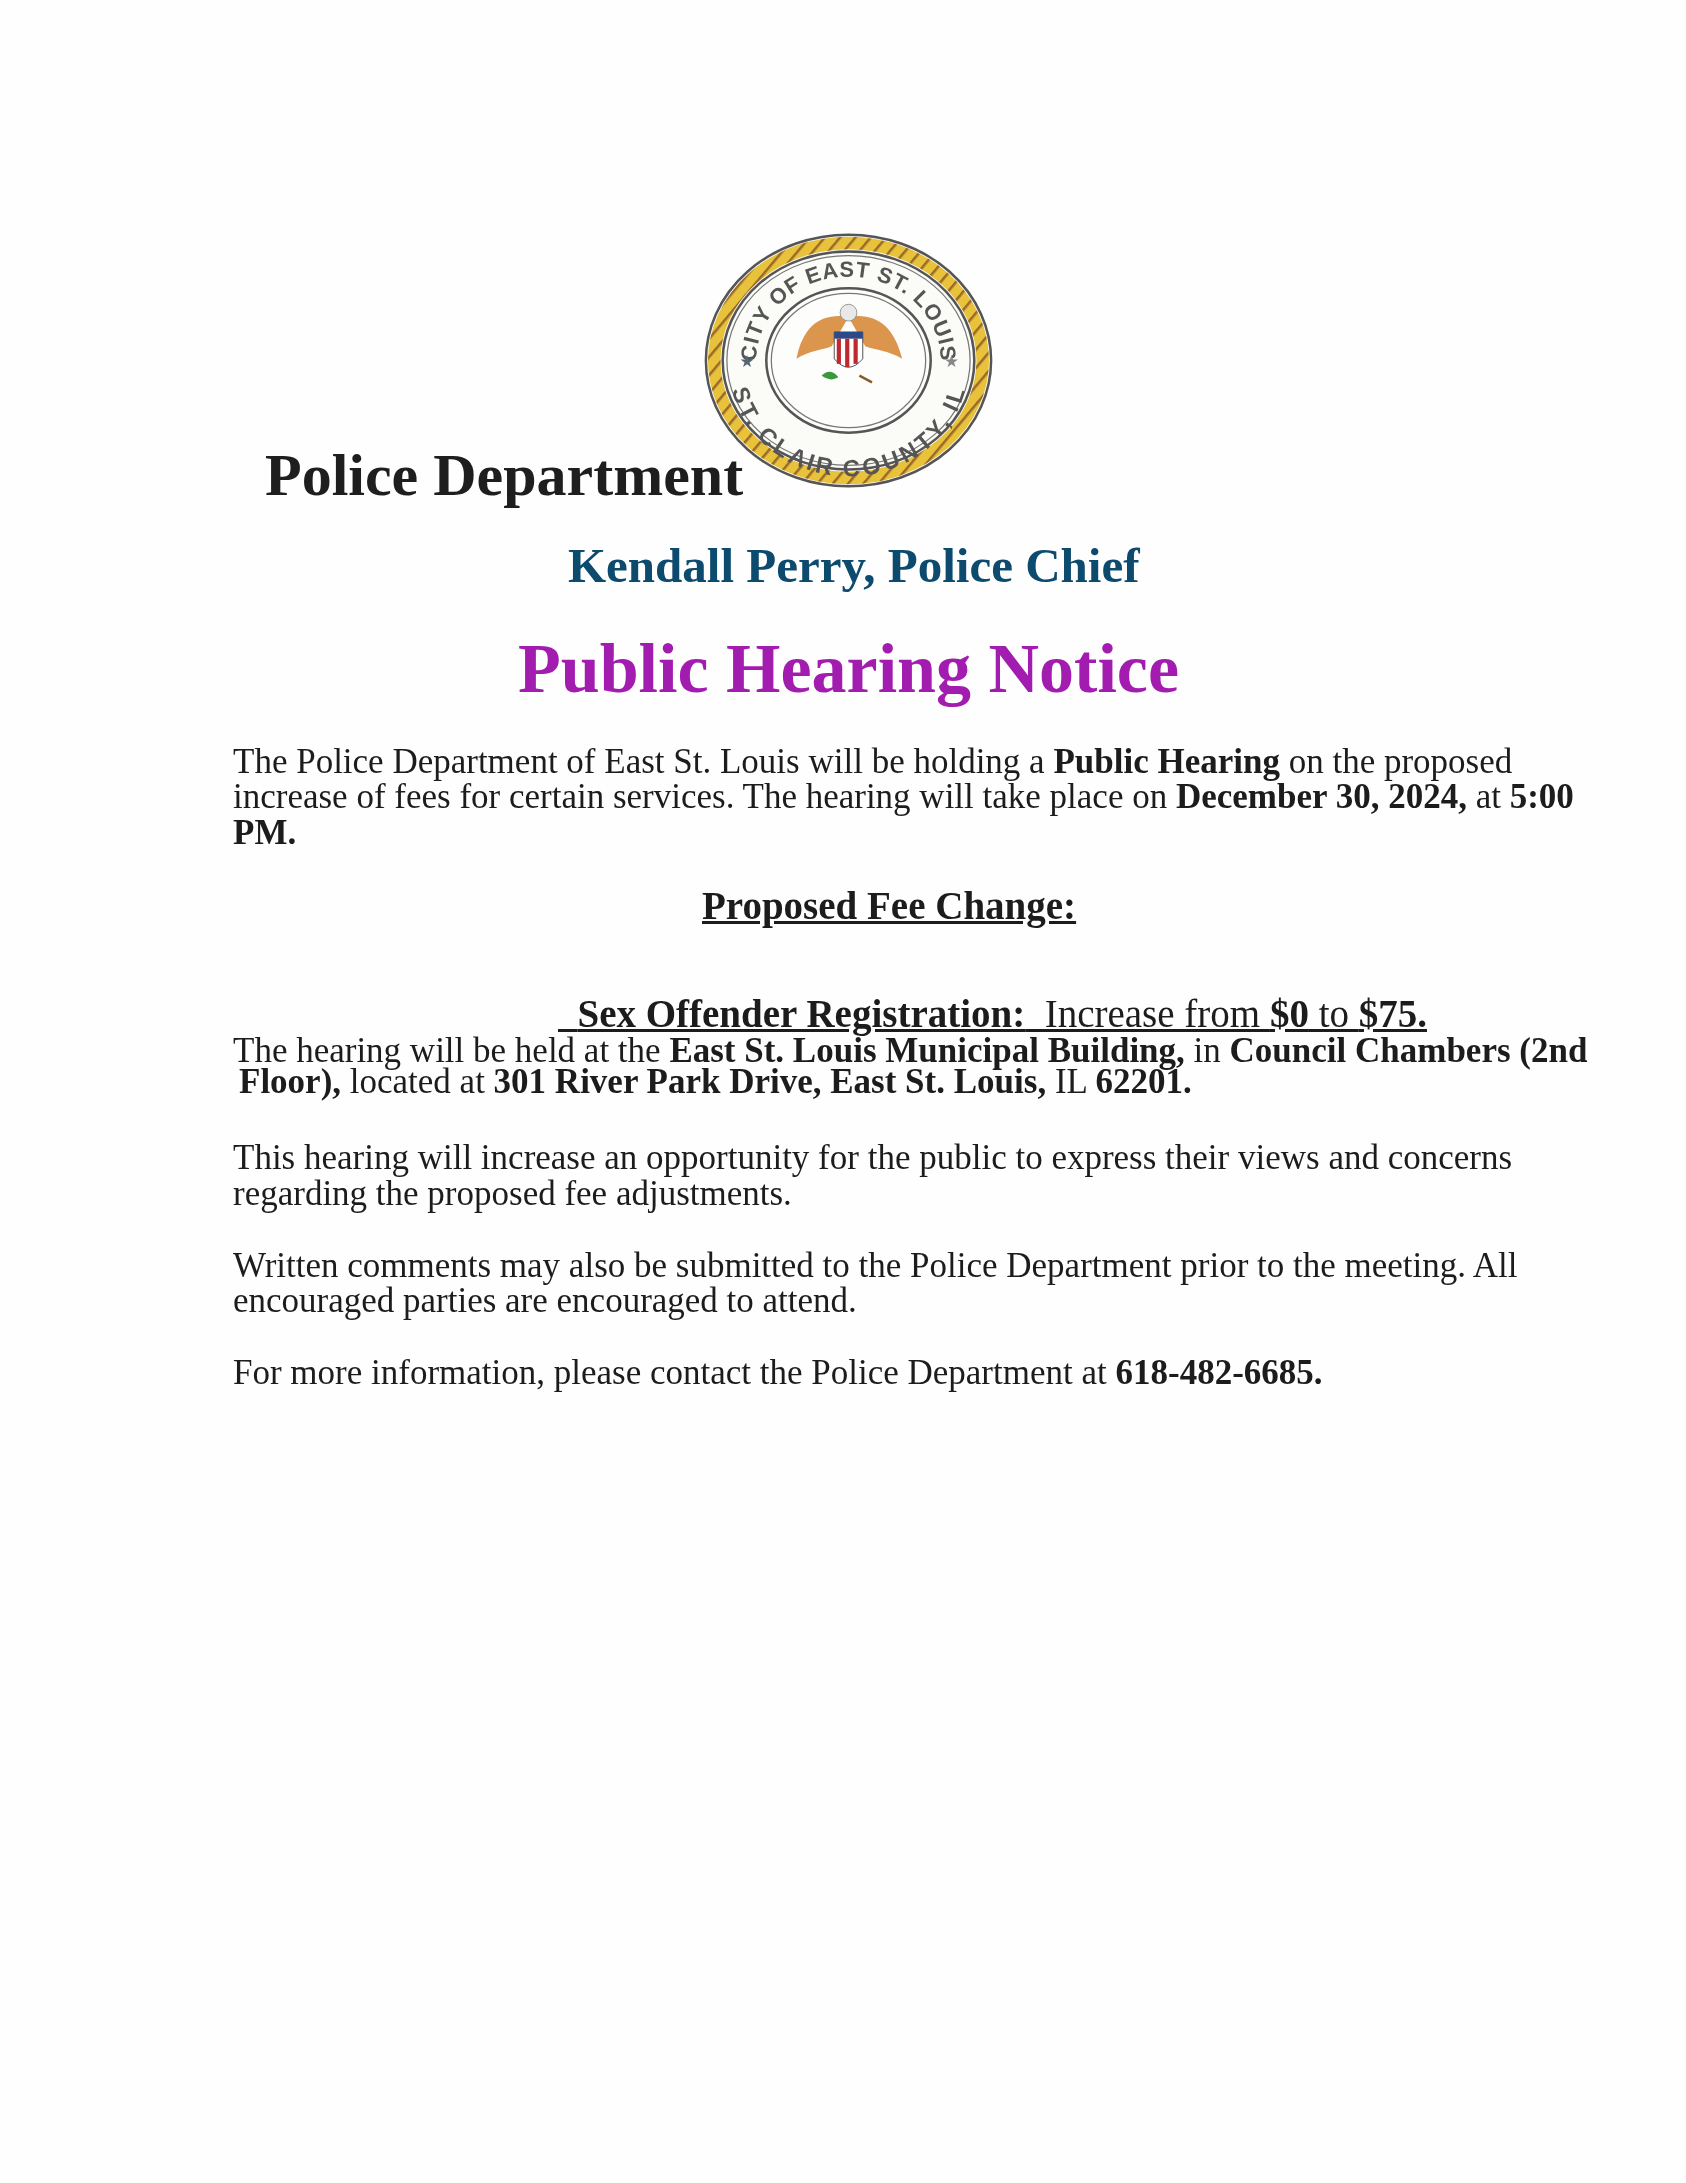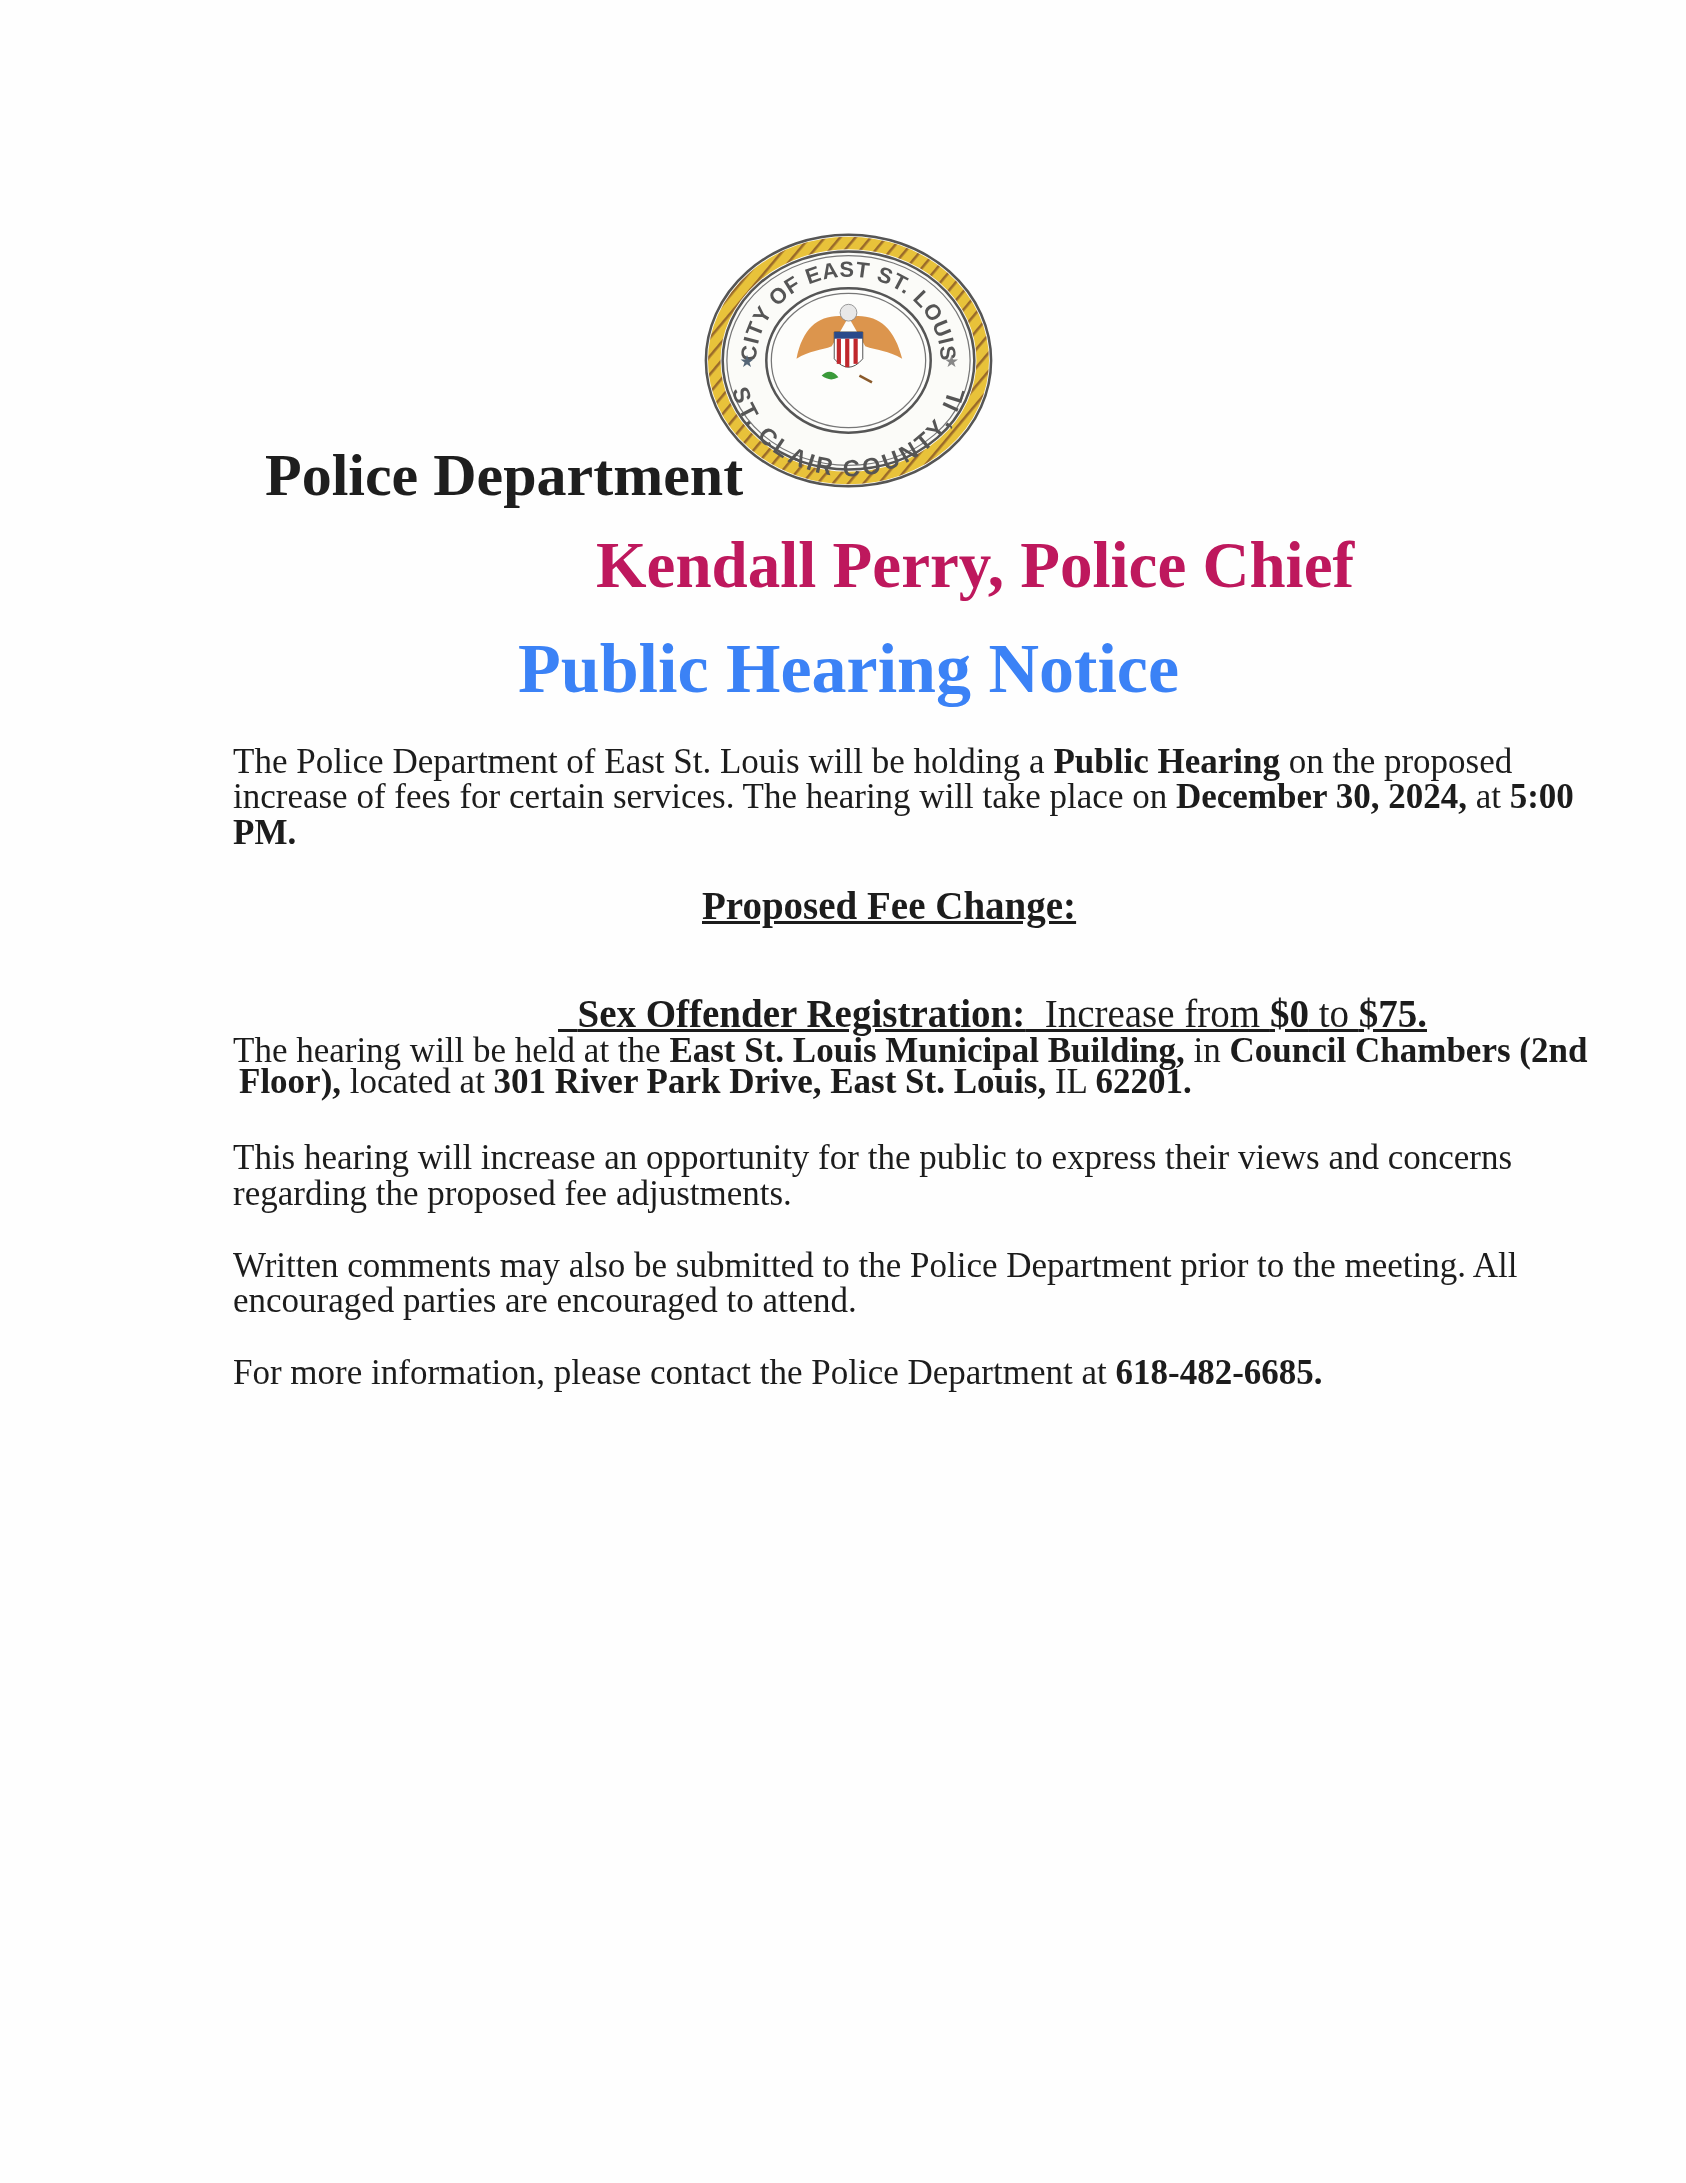--- a/index.html
+++ b/index.html
@@ -1,21 +1,21 @@
 <!DOCTYPE html>
 <html style="font-size:13.4px"><head>
 <meta charset="utf-8">
 <style>
   html, body { margin: 0; padding: 0; background: #fefefe; }
   body { width: 1687px; height: 2183px; position: relative; overflow: hidden;
          font-family: "Liberation Serif", "DejaVu Serif", serif; color: #1c1c1c; }
   .abs { position: absolute; white-space: nowrap; }
   .h-dept { left: 265px; top: 445px; font-size: 60px; font-weight: bold; line-height: 60px; color: #1e1e1e; }
-  .h-chief { left: 596px; top: 536px; font-size: 65px; font-weight: bold; line-height: 59px; color: #be185d; }
-  .h-title { left: 518px; top: 627px; font-size: 70px; font-weight: bold; line-height: 84px; color: #3b82f6; }
+  .h-chief { left: 568px; top: 536px; font-size: 49px; font-weight: bold; line-height: 59px; color: #0c4a6e; }
+  .h-title { left: 518px; top: 627px; font-size: 70px; font-weight: bold; line-height: 84px; color: #a21caf; }
   .body-line { position: absolute; left: 233px; width: 1232px; font-size: 35px; line-height: 35px; white-space: nowrap; }
   .justify { text-align: justify; text-align-last: justify; }
   .left { text-align: left; }
   .center-line { position: absolute; font-size: 39px; line-height: 35px; white-space: nowrap; text-decoration: underline; }
   b { font-weight: bold; }
   .seal { position: absolute; left: 704px; top: 233px; width: 289px; height: 255px; }
 </style>
 </head>
 <body>
 

